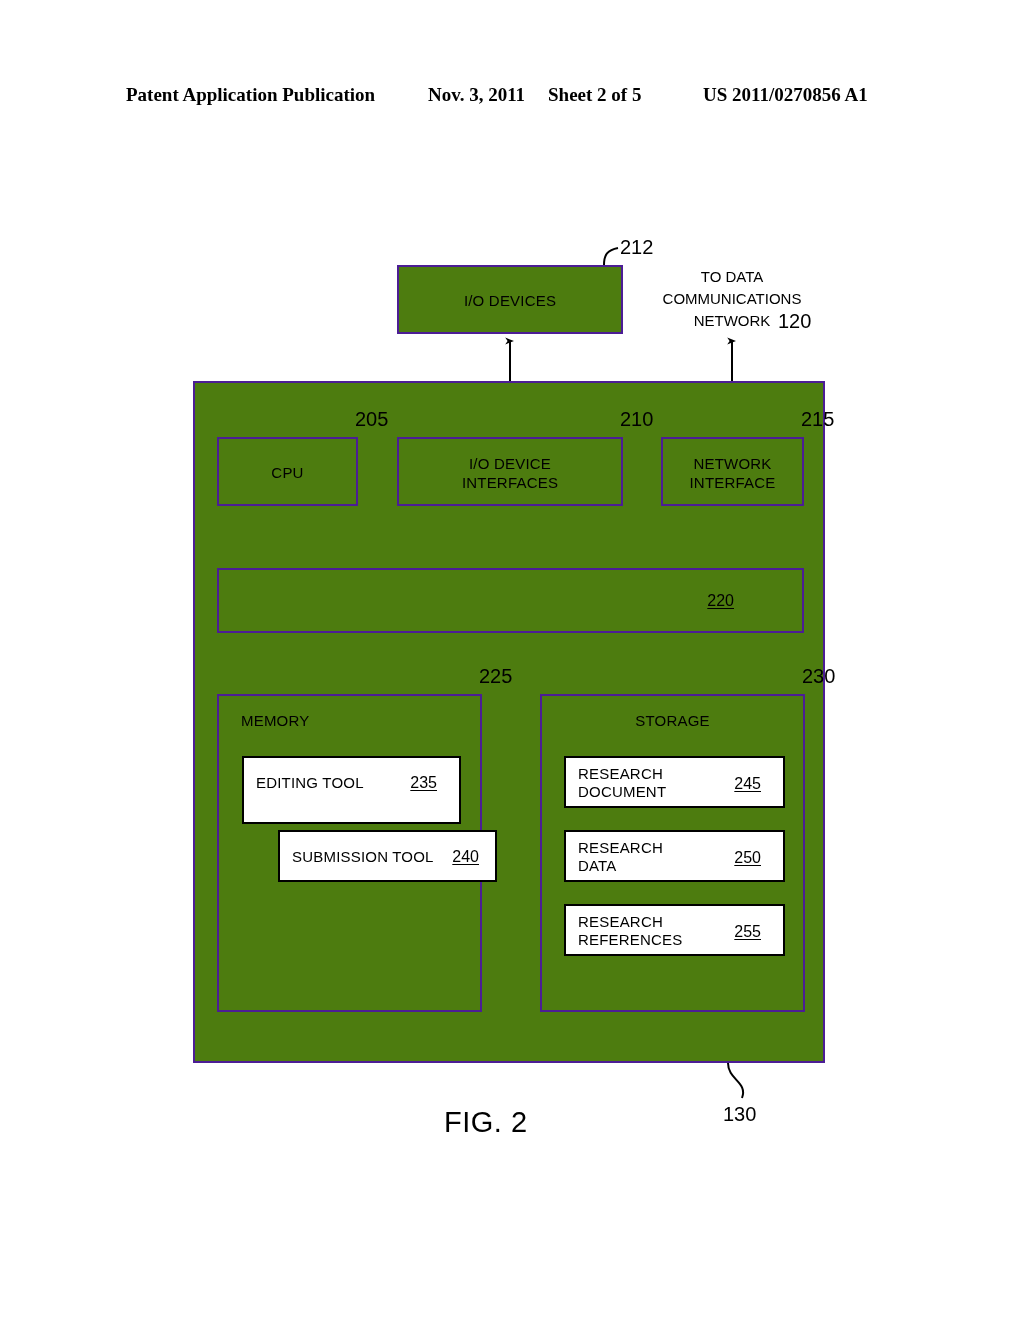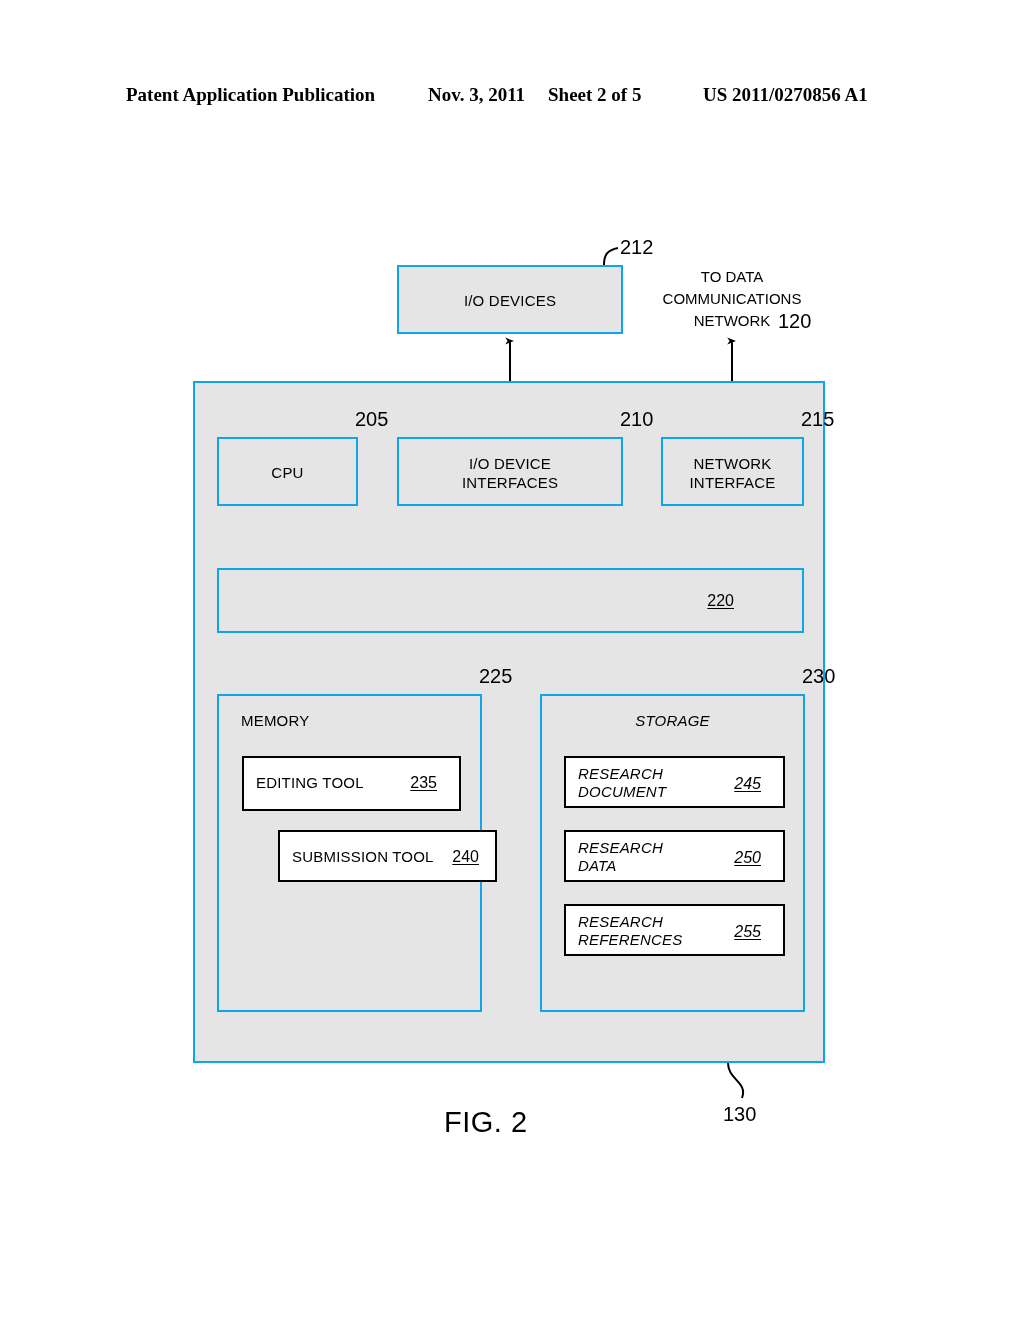--- a/index.html
+++ b/index.html
@@ -32,22 +32,22 @@
   }
   #page-header .hdr-pub   { position: absolute; left: 126px; top: 0; }
   #page-header .hdr-date  { position: absolute; left: 428px; top: 0; }
   #page-header .hdr-sheet { position: absolute; left: 548px; top: 0; }
   #page-header .hdr-num   { position: absolute; left: 703px; top: 0; }
 
   
   .box {
     position: absolute;
     box-sizing: border-box;
-    border: 2px solid #0ea5e9;
-    background: #e5e5e5;
+    border: 2px solid #4c1d95;
+    background: #4d7c0f;
   }
   .box-label {
     position: absolute;
     font-size: 15px;
     letter-spacing: 0.2px;
     line-height: 19px;
     white-space: pre-line;
   }
   .center-label {
     left: 0; right: 0;
@@ -77,21 +77,21 @@
     height: 682px;
   }
 
   
   #io-devices-box     { left: 397px; top: 265px; width: 226px; height: 69px; }
   #cpu-box            { left: 217px; top: 437px; width: 141px; height: 69px; }
   #io-interfaces-box  { left: 397px; top: 437px; width: 226px; height: 69px; }
   #network-iface-box  { left: 661px; top: 437px; width: 143px; height: 69px; }
   #interconnect-box   { left: 217px; top: 568px; width: 587px; height: 65px; }
   #memory-box         { left: 217px; top: 694px; width: 265px; height: 318px; padding-left: 43px; }
-  #storage-box        { left: 540px; top: 694px; width: 265px; height: 318px; font-style: italic; }
+  #storage-box        { left: 540px; top: 694px; width: 265px; height: 318px; }
 
   
   .component-box {
     position: absolute;
     box-sizing: border-box;
     border: 2px solid #000000;
     background: #ffffff;
   }
   .component-name {
     position: absolute;
@@ -220,21 +220,21 @@
 </div>
 <div class="refnum" style="left:801px; top:408px;">215</div>
 
 <div class="box" id="interconnect-box">
   <div class="refnum-under" style="right:68px; top:22px;">220</div>
 </div>
 
 <div class="box" id="memory-box">
   <div class="box-label" style="left:22px; top:15px;">MEMORY</div>
 
-  <div class="component-box" style="left:23px; top:60px; width:219px; height:55px;">
+  <div class="component-box" style="left:23px; top:60px; width:219px; height:68px;">
     <div class="component-name" style="top:16px;">EDITING TOOL</div>
     <div class="component-ref" style="right:22px; top:16px;">235</div>
   </div>
 
   <div class="component-box" style="left:23px; top:134px; width:219px; height:52px;margin-left:36px;">
     <div class="component-name" style="top:16px;">SUBMISSION TOOL</div>
     <div class="component-ref" style="right:16px; top:16px;">240</div>
   </div>
 </div>
 <div class="refnum" style="left:479px; top:665px;">225</div>

